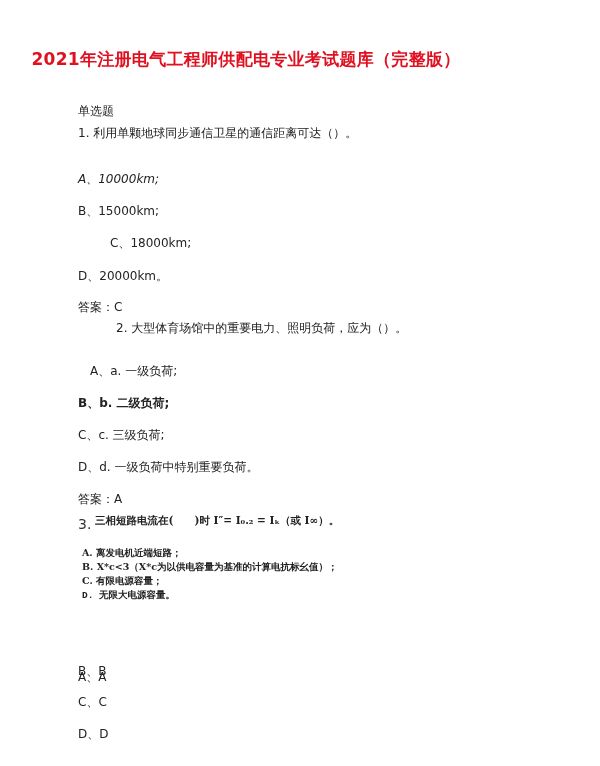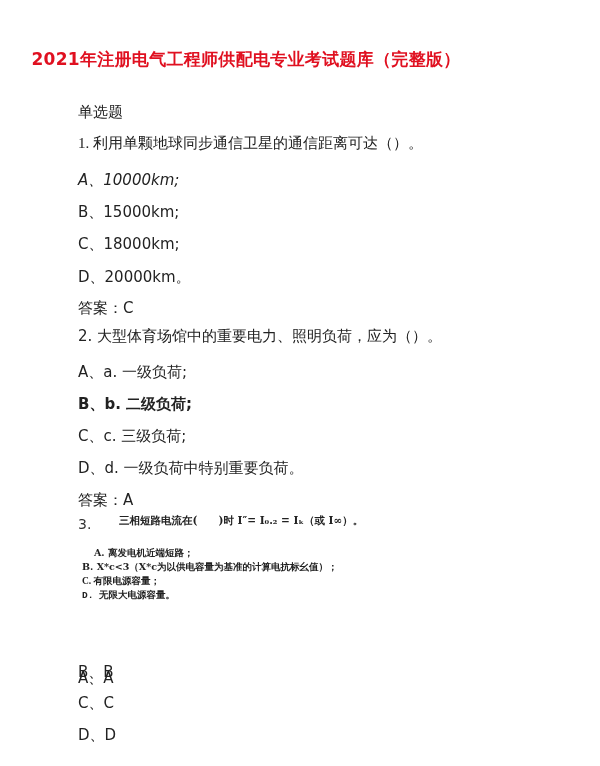--- a/index.html
+++ b/index.html
@@ -1,55 +1,55 @@
 <!DOCTYPE html>
 <html><head>
   <meta charset="utf-8">
   <style>
     html, body { margin:0; padding:0; background:#ffffff; }
     body { width:600px; height:766px; position:relative; overflow:hidden;
            font-family:"DejaVu Sans", "Liberation Sans", sans-serif; color:#222; }
     .title { position:absolute; top:48px; left:0; width:492px; text-align:center;
              color:#e01020; font-weight:bold; font-size:17px; letter-spacing:0.3px; }
-    .line { position:absolute; left:78px; font-size:15px; color:#222; white-space:nowrap; }
+    .line { position:absolute; left:78px; font-size:12px; color:#222; white-space:nowrap; }
     .q3wrap { position:absolute; left:78px; top:514px; }
     .q3num { position:absolute; left:0; top:2px; font-size:14px; color:#333; }
     .q3stem { position:absolute; left:17px; top:0; font-family:"DejaVu Serif", "Liberation Serif", serif;
-              font-size:10.5px; font-weight:bold; color:#222; white-space:nowrap;margin-left:24px; }
+              font-size:10.5px; font-weight:bold; color:#222; white-space:nowrap; }
     .q3opt { position:absolute; left:4px; font-family:"DejaVu Serif", "Liberation Serif", serif;
              font-size:9.5px; font-weight:bold; color:#222; white-space:nowrap; }
   </style>
 </head>
 <body>
 
 <div>
   <div class="title">2021年注册电气工程师供配电专业考试题库（完整版）</div>
 
   <div class="line" style="top:103px;">单选题</div>
 
-  <div class="line" style="top:134px;font-family:Liberation Serif, serif;">1. 利用单颗地球同步通信卫星的通信距离可达（）。</div>
+  <div class="line" style="top:125px;">1. 利用单颗地球同步通信卫星的通信距离可达（）。</div>
   <div class="line" style="top:171px;font-style:italic;">A、10000km;</div>
   <div class="line" style="top:203px;">B、15000km;</div>
-  <div class="line" style="top:235px;">C、18000km;</div>
+  <div class="line" style="top:235px;margin-left:32px;">C、18000km;</div>
   <div class="line" style="top:268px;">D、20000km。</div>
   <div class="line" style="top:299px;">答案：C</div>
 
-  <div class="line" style="top:327px;">2. 大型体育场馆中的重要电力、照明负荷，应为（）。</div>
-  <div class="line" style="top:363px;">A、a. 一级负荷;</div>
+  <div class="line" style="top:320px;margin-left:38px;">2. 大型体育场馆中的重要电力、照明负荷，应为（）。</div>
+  <div class="line" style="top:363px;margin-left:12px;">A、a. 一级负荷;</div>
   <div class="line" style="top:395px;font-weight:bold;">B、b. 二级负荷;</div>
   <div class="line" style="top:427px;">C、c. 三级负荷;</div>
   <div class="line" style="top:459px;">D、d. 一级负荷中特别重要负荷。</div>
   <div class="line" style="top:491px;">答案：A</div>
 
   <div class="q3wrap">
     <div class="q3num">3.</div>
     <div class="q3stem">三相短路电流在(　　)时 I″= I₀.₂ = Iₖ（或 I∞）。</div>
-    <div class="q3opt" style="top:33px;margin-left:12px;">A. 离发电机近端短路；</div>
+    <div class="q3opt" style="top:33px;">A. 离发电机近端短路；</div>
     <div class="q3opt" style="top:47px;">B. X*c&lt;3（X*c为以供电容量为基准的计算电抗标幺值）；</div>
-    <div class="q3opt" style="top:61px;font-family:Liberation Serif, serif;">C. 有限电源容量；</div>
+    <div class="q3opt" style="top:61px;">C. 有限电源容量；</div>
     <div class="q3opt" style="top:75px;font-family:Liberation Mono, monospace;">D. 无限大电源容量。</div>
   </div>
 
   <div class="line" style="top:669px;">A、A</div>
   <div class="line" style="top:663px;">B、B</div>
   <div class="line" style="top:694px;">C、C</div>
   <div class="line" style="top:726px;">D、D</div>
 </div>
 
 </body></html>

